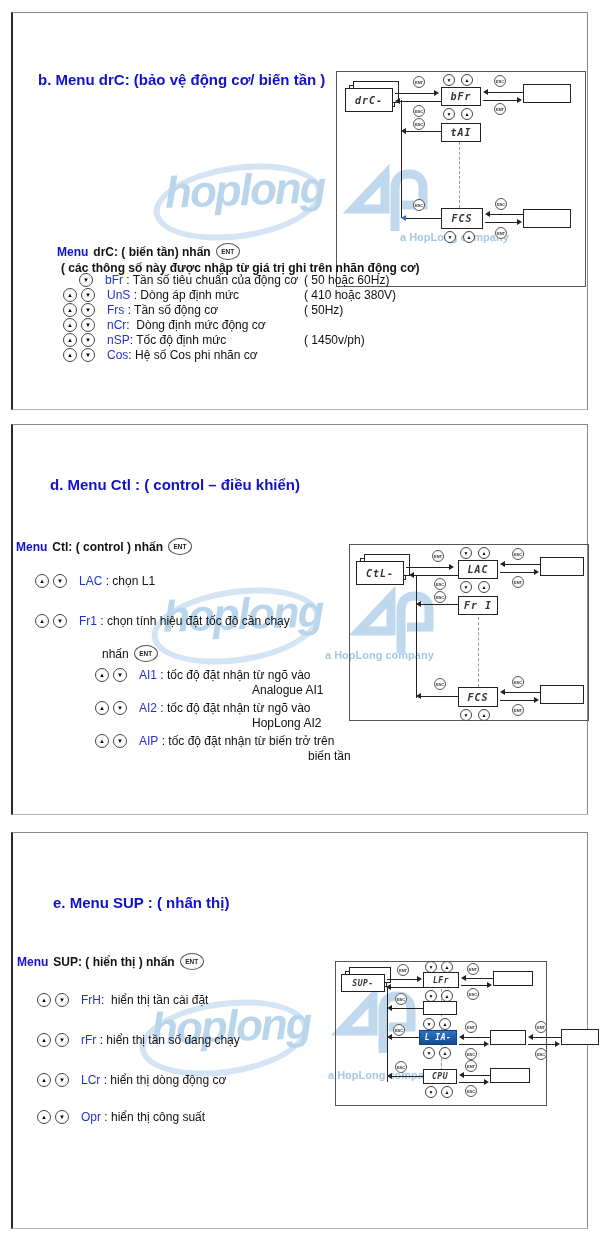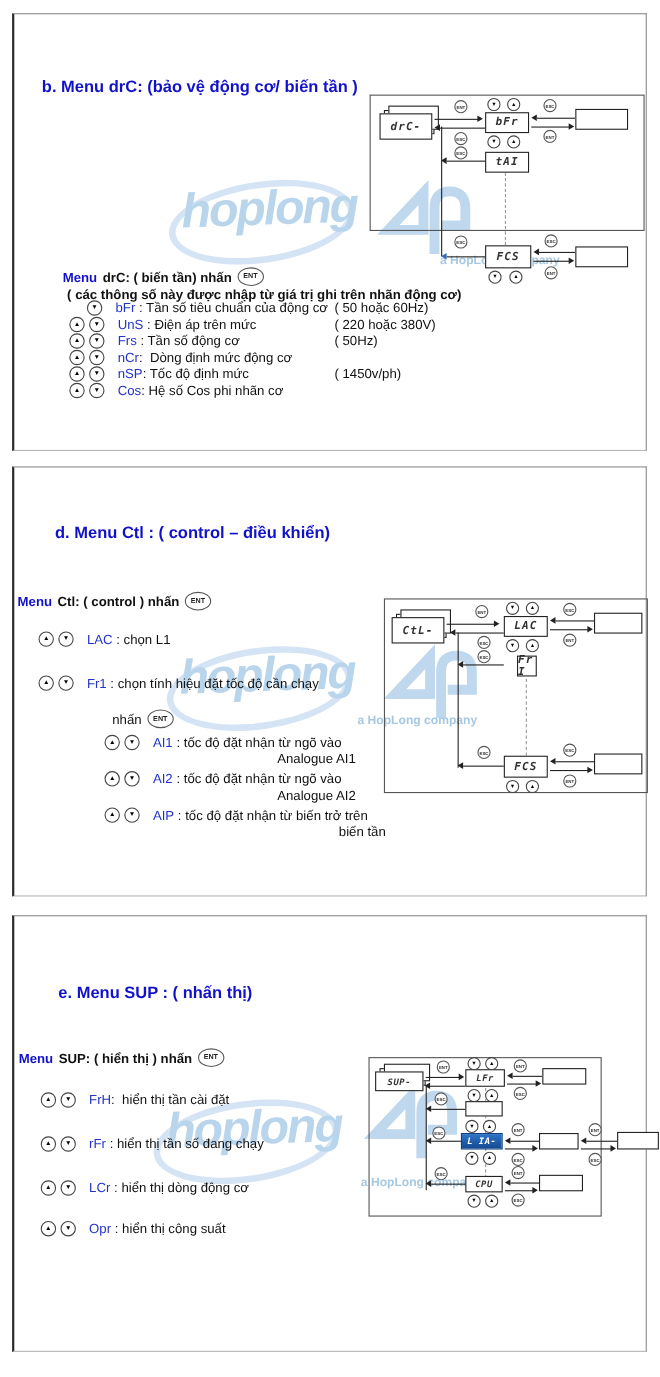--- a/index.html
+++ b/index.html
@@ -81,22 +81,22 @@
     <span class="ud-sp"></span>
       <span class="ud-t">▼</span>
     <span class="code">bFr</span>
       <span class="desc"> : Tần số tiêu chuẩn của động cơ</span>
     <span class="val">( 50 hoặc 60Hz)</span>
   </div>
   <div class="itemrow" style="left:50px;top:275px;width:520px">
     <span class="ud-t">▲</span>
       <span class="ud-t">▼</span>
     <span class="code">UnS</span>
-      <span class="desc"> : Điện áp trên mức</span>
-    <span class="val">( 220 hoặc 380V)</span>
+      <span class="desc"> : Dòng áp định mức</span>
+    <span class="val">( 410 hoặc 380V)</span>
   </div>
   <div class="itemrow" style="left:50px;top:290px;width:520px">
     <span class="ud-t">▲</span>
       <span class="ud-t">▼</span>
     <span class="code">Frs</span>
       <span class="desc"> : Tần số động cơ</span>
     <span class="val">( 50Hz)</span>
   </div>
   <div class="itemrow" style="left:50px;top:305px;width:520px">
     <span class="ud-t">▲</span>
@@ -113,21 +113,21 @@
     <span class="val">( 1450v/ph)</span>
   </div>
   <div class="itemrow" style="left:50px;top:335px;width:520px">
     <span class="ud-t">▲</span>
       <span class="ud-t">▼</span>
     <span class="code">Cos</span>
       <span class="desc">: Hệ số Cos phi nhãn cơ</span>
     <span class="val"></span>
   </div>
 
-  <div class="diag" style="left:323px;top:73px;width:250px;height:124px">
+  <div class="diag" style="left:323px;top:58px;width:250px;height:216px">
     <div class="vl" style="left:64px;top:28px;height:118px"></div>
     <div class="vd" style="left:122px;top:70px;height:66px"></div>
     <div class="d7 card" style="left:8px;top:16px;width:48px;height:24px">drC-</div>
     <div class="hl" style="left:58px;top:21px;width:40px"></div>
     <div class="ar ar-r" style="left:97px;top:18px"></div>
     <div class="hl" style="left:63px;top:29px;width:41px"></div>
     <div class="ar ar-l" style="left:58px;top:26px"></div>
     <div class="badge" style="left:76px;top:4px">ENT</div>
     <div class="badge" style="left:76px;top:33px">ESC</div>
     <div class="ud" style="left:106px;top:2px">▼</div>
@@ -203,21 +203,21 @@
     <span class="code">AI1</span>
       <span class="desc"> : tốc độ đặt nhận từ ngõ vào</span>
   </div>
   <div class="sub2" style="left:239px;top:258px">Analogue AI1</div>
   <div class="itemrow" style="left:82px;top:276px">
     <span class="ud-t">▲</span>
       <span class="ud-t">▼</span>
     <span class="code">AI2</span>
       <span class="desc"> : tốc độ đặt nhận từ ngõ vào</span>
   </div>
-  <div class="sub2" style="left:239px;top:291px">Analogue AI2</div>
+  <div class="sub2" style="left:239px;top:291px">HopLong AI2</div>
   <div class="itemrow" style="left:82px;top:309px">
     <span class="ud-t">▲</span>
       <span class="ud-t">▼</span>
     <span class="code">AIP</span>
       <span class="desc"> : tốc độ đặt nhận từ biến trở trên</span>
   </div>
   <div class="sub2" style="left:295px;top:324px">biến tần</div>
 
   <div class="diag" style="left:336px;top:119px;width:240px;height:177px">
     <div class="vl" style="left:66px;top:30px;height:123px"></div>
@@ -228,21 +228,21 @@
     <div class="hl" style="left:64px;top:30px;width:44px"></div>
     <div class="ar ar-l" style="left:59px;top:27px"></div>
     <div class="badge" style="left:82px;top:5px">ENT</div>
     <div class="badge" style="left:84px;top:33px">ESC</div>
     <div class="badge" style="left:84px;top:46px">ESC</div>
     <div class="ud" style="left:110px;top:2px">▼</div>
     <div class="ud" style="left:128px;top:2px">▲</div>
     <div class="d7" style="left:108px;top:15px;width:40px;height:19px">LAC</div>
     <div class="ud" style="left:110px;top:36px">▼</div>
     <div class="ud" style="left:128px;top:36px">▲</div>
-    <div class="d7" style="left:120px;top:51px;width:18px;height:19px">Fr I</div>
+    <div class="d7" style="left:108px;top:51px;width:40px;height:19px">Fr I</div>
     <div class="hl" style="left:71px;top:59px;width:37px"></div>
     <div class="ar ar-l" style="left:66px;top:56px"></div>
     <div class="d7" style="left:108px;top:142px;width:40px;height:20px">FCS</div>
     <div class="ud" style="left:110px;top:164px">▼</div>
     <div class="ud" style="left:128px;top:164px">▲</div>
     <div class="badge" style="left:84px;top:133px">ESC</div>
     <div class="hl" style="left:71px;top:151px;width:37px"></div>
     <div class="ar ar-l" style="left:66px;top:148px"></div>
     <div class="ar ar-l" style="left:150px;top:16px"></div>
     <div class="hl" style="left:155px;top:19px;width:35px"></div>

